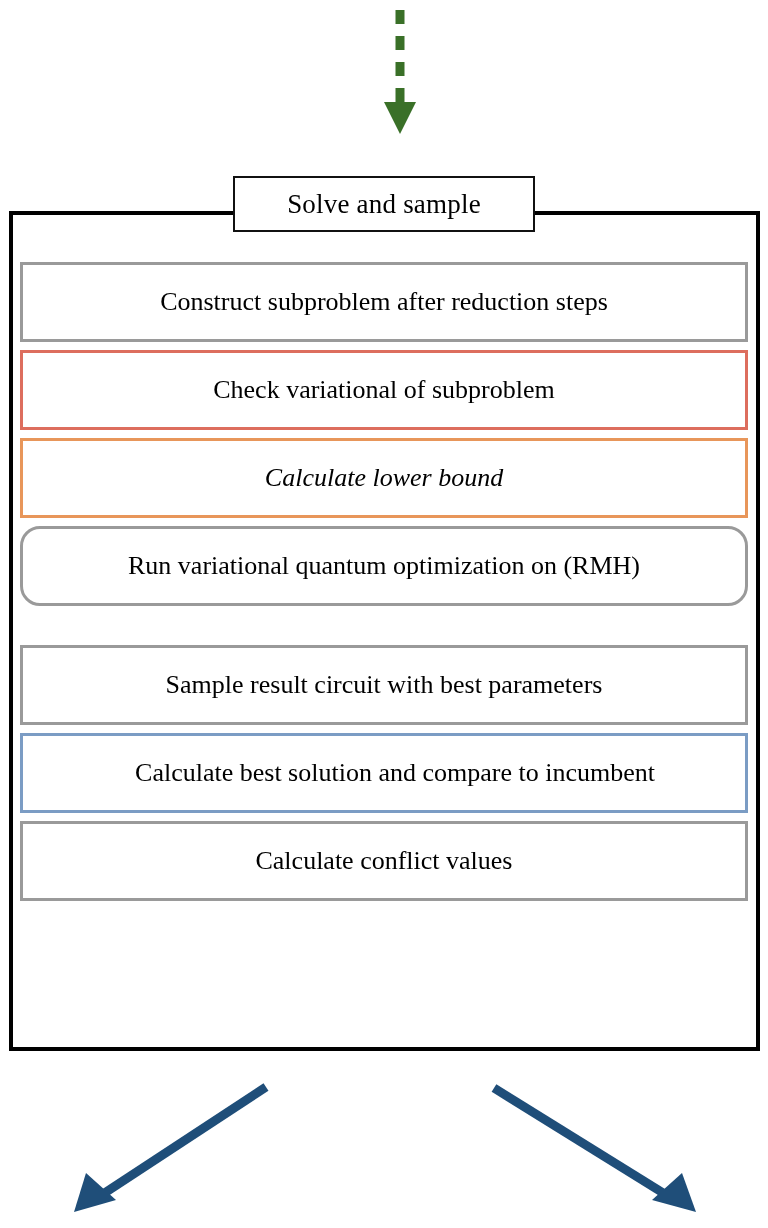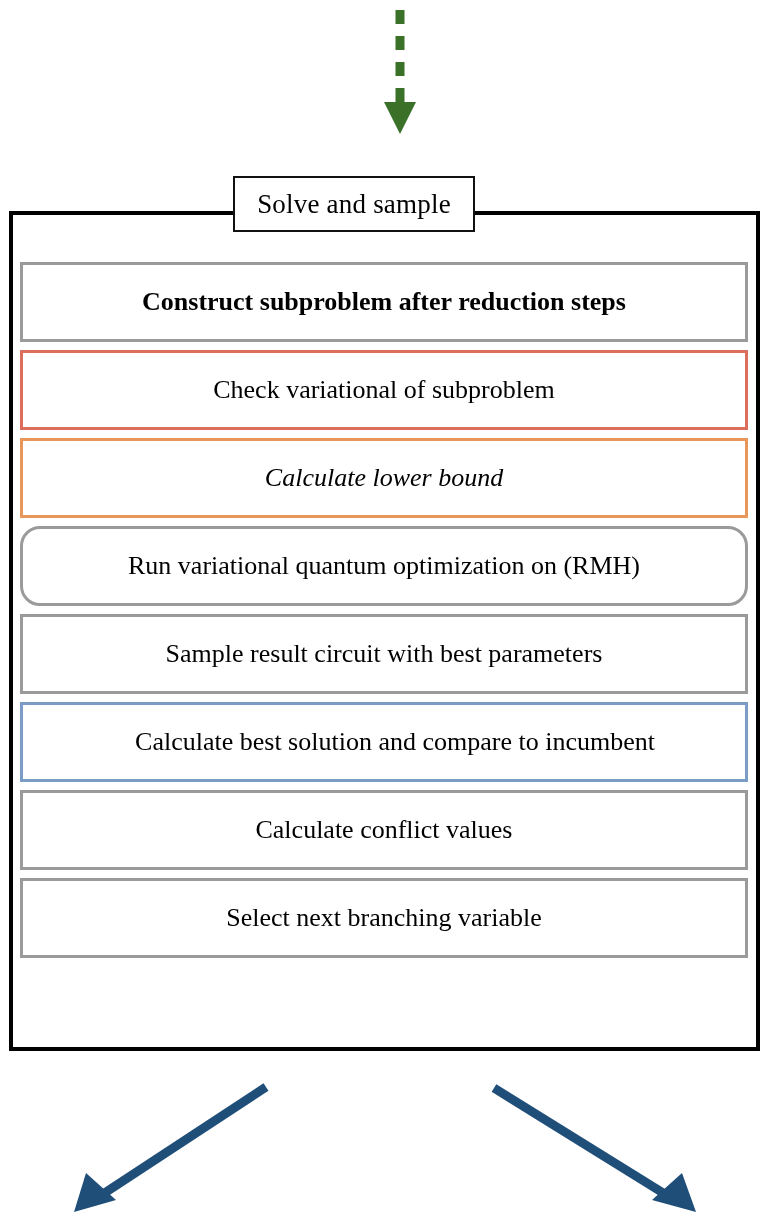--- a/index.html
+++ b/index.html
@@ -33,21 +33,21 @@
     height: 840px;
     border: 4px solid #000000;
     box-sizing: border-box;
     background: #ffffff;
   }
 
   #group-title {
     position: absolute;
     left: 233px;
     top: 176px;
-    width: 242px;
+    width: 302px;
     height: 56px;
     box-sizing: border-box;
     background: #ffffff;
     border: 2px solid #111111;
     display: flex;
     align-items: center;
     justify-content: center;
     font-size: 27px;
     color: #000000;
     letter-spacing: 0.2px;
@@ -101,28 +101,27 @@
 <svg id="top-arrow" viewBox="0 0 60 136">
   <line x1="30" y1="6" x2="30" y2="98" stroke="#3a7028" stroke-width="9" stroke-dasharray="14 12"></line>
   <polygon points="14,98 46,98 30,130" fill="#3a7028"></polygon>
 </svg>
 
 <div id="group-box"></div>
 
 <div id="group-title">Solve and sample</div>
 
 <div id="steps">
-  <div class="step accent-gray" style="border-color: rgb(154, 154, 154); font-weight: bold;">Construct subproblem after reduction steps</div>
+  <div class="step accent-gray" style="border-color: rgb(154, 154, 154);">Construct subproblem after reduction steps</div>
   <div class="step accent-red" style="border-color: rgb(221, 110, 94);">Check variational of subproblem</div>
   <div class="step accent-orange" style="border-color: rgb(232, 150, 90); font-style: italic;">Calculate lower bound</div>
   <div class="step accent-gray" style="border-color: rgb(154, 154, 154); border-radius: 20px;">Run variational quantum optimization on (RMH)</div>
-  <div class="step accent-gray" style="border-color: rgb(154, 154, 154);">Sample result circuit with best parameters</div>
+  <div class="step accent-gray" style="border-color: rgb(154, 154, 154); margin-top: 31px;">Sample result circuit with best parameters</div>
   <div class="step accent-blue" style="border-color: rgb(123, 156, 196); padding-left: 30px;">Calculate best solution and compare to incumbent</div>
   <div class="step accent-gray" style="border-color: rgb(154, 154, 154);">Calculate conflict values</div>
-  <div class="step accent-gray" style="border-color: rgb(154, 154, 154);">Select next branching variable</div>
 </div>
 
 <svg id="bottom-arrows" viewBox="0 0 768 168">
 
   <g>
     <line x1="266" y1="27" x2="100" y2="136" stroke="#1f4e79" stroke-width="9"></line>
     <polygon points="74,152 86,113 116,140" fill="#1f4e79"></polygon>
   </g>
 
   <g>

